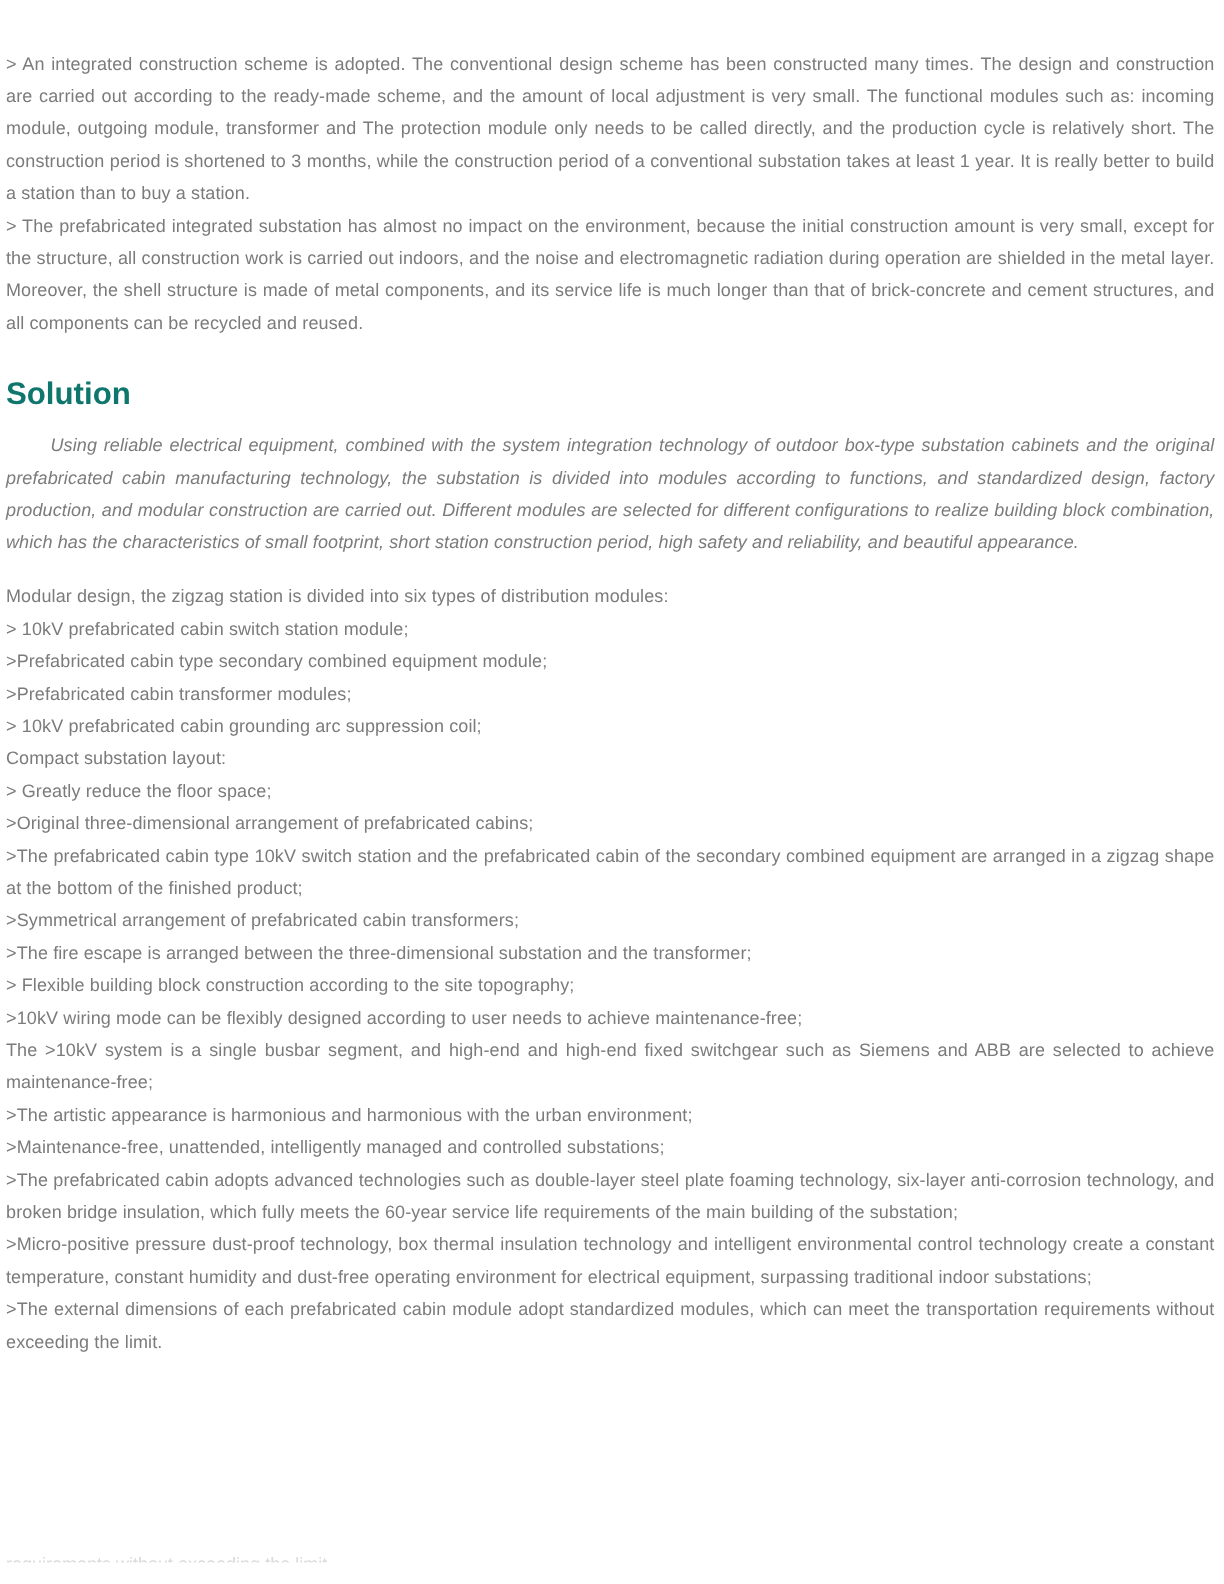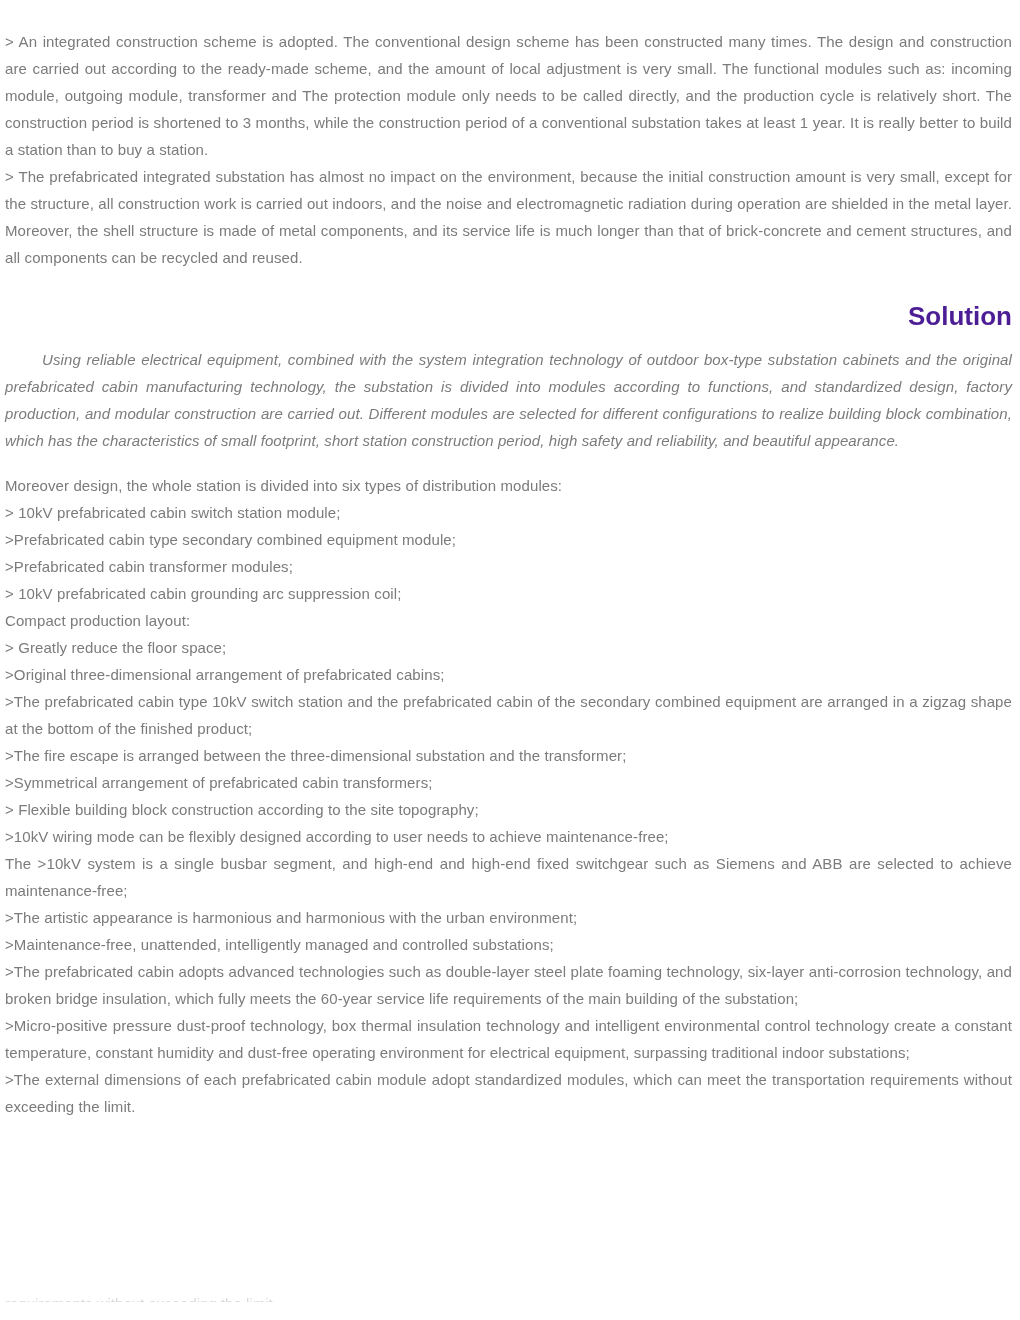--- a/index.html
+++ b/index.html
@@ -10,21 +10,21 @@
   body {
     width: 1020px;
     height: 1320px;
     overflow: hidden;
     position: relative;
     font-family: "Liberation Sans", sans-serif;
     font-size: 15px;
     color: #7b7b7b;
   }
   main {
-    padding: 28px 8px 0 5px;
+    padding: 40px 8px 0 5px;
   }
   p {
     margin: 0;
     line-height: 27px;
     text-align: justify;
     letter-spacing: 0.1px;
   }
   h2.solution-heading {
     font-family: "Liberation Sans", sans-serif;
     font-size: 26px;
@@ -55,36 +55,36 @@
   }
 </style>
 </head>
 <body style="color: rgb(123, 123, 123); background: rgb(255, 255, 255);">
 
 <main>
 
   <p>&gt; An integrated construction scheme is adopted. The conventional design scheme has been constructed many times. The design and construction are carried out according to the ready-made scheme, and the amount of local adjustment is very small. The functional modules such as: incoming module, outgoing module, transformer and The protection module only needs to be called directly, and the production cycle is relatively short. The construction period is shortened to 3 months, while the construction period of a conventional substation takes at least 1 year. It is really better to build a station than to buy a station.</p>
   <p>&gt; The prefabricated integrated substation has almost no impact on the environment, because the initial construction amount is very small, except for the structure, all construction work is carried out indoors, and the noise and electromagnetic radiation during operation are shielded in the metal layer. Moreover, the shell structure is made of metal components, and its service life is much longer than that of brick-concrete and cement structures, and all components can be recycled and reused.</p>
 
-  <h2 class="solution-heading" style="color: #4c1d95; text-align: right;">Solution</h2>
+  <h2 class="solution-heading" style="color: #0f766e;">Solution</h2>
 
   <p class="solution-paragraph">Using reliable electrical equipment, combined with the system integration technology of outdoor box-type substation cabinets and the original prefabricated cabin manufacturing technology, the substation is divided into modules according to functions, and standardized design, factory production, and modular construction are carried out. Different modules are selected for different configurations to realize building block combination, which has the characteristics of small footprint, short station construction period, high safety and reliability, and beautiful appearance.</p>
 
   <div class="modular-list">
-    <p>Moreover design, the whole station is divided into six types of distribution modules:</p>
+    <p>Modular design, the zigzag station is divided into six types of distribution modules:</p>
     <p>&gt; 10kV prefabricated cabin switch station module;</p>
     <p>&gt;Prefabricated cabin type secondary combined equipment module;</p>
     <p>&gt;Prefabricated cabin transformer modules;</p>
     <p>&gt; 10kV prefabricated cabin grounding arc suppression coil;</p>
-    <p>Compact production layout:</p>
+    <p>Compact substation layout:</p>
     <p>&gt; Greatly reduce the floor space;</p>
     <p>&gt;Original three-dimensional arrangement of prefabricated cabins;</p>
     <p>&gt;The prefabricated cabin type 10kV switch station and the prefabricated cabin of the secondary combined equipment are arranged in a zigzag shape at the bottom of the finished product;</p>
+    <p>&gt;Symmetrical arrangement of prefabricated cabin transformers;</p>
     <p>&gt;The fire escape is arranged between the three-dimensional substation and the transformer;</p>
-    <p>&gt;Symmetrical arrangement of prefabricated cabin transformers;</p>
     <p>&gt; Flexible building block construction according to the site topography;</p>
     <p>&gt;10kV wiring mode can be flexibly designed according to user needs to achieve maintenance-free;</p>
     <p>The &gt;10kV system is a single busbar segment, and high-end and high-end fixed switchgear such as Siemens and ABB are selected to achieve maintenance-free;</p>
     <p>&gt;The artistic appearance is harmonious and harmonious with the urban environment;</p>
     <p>&gt;Maintenance-free, unattended, intelligently managed and controlled substations;</p>
     <p>&gt;The prefabricated cabin adopts advanced technologies such as double-layer steel plate foaming technology, six-layer anti-corrosion technology, and broken bridge insulation, which fully meets the 60-year service life requirements of the main building of the substation;</p>
     <p>&gt;Micro-positive pressure dust-proof technology, box thermal insulation technology and intelligent environmental control technology create a constant temperature, constant humidity and dust-free operating environment for electrical equipment, surpassing traditional indoor substations;</p>
     <p>&gt;The external dimensions of each prefabricated cabin module adopt standardized modules, which can meet the transportation requirements without exceeding the limit.</p>
   </div>
 

